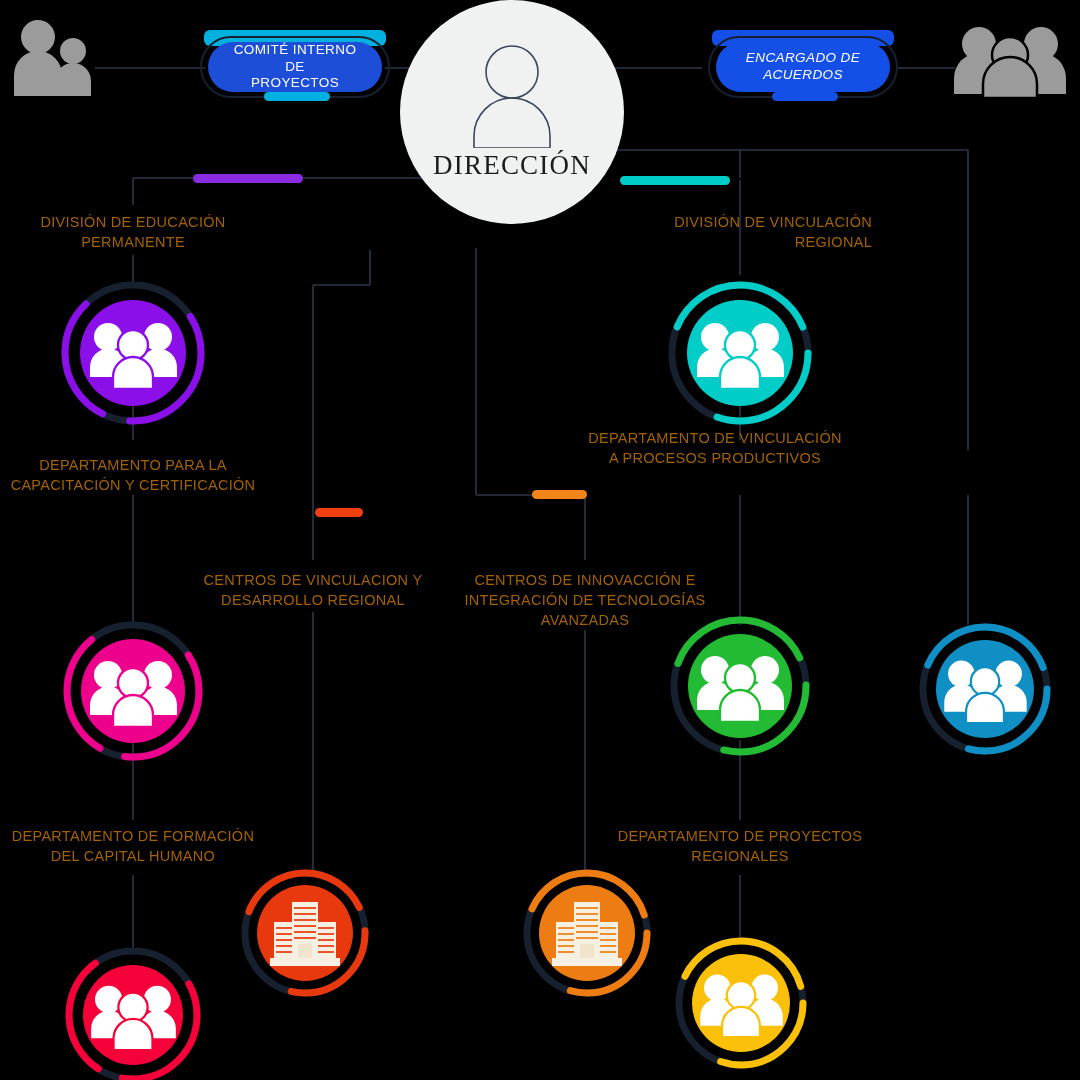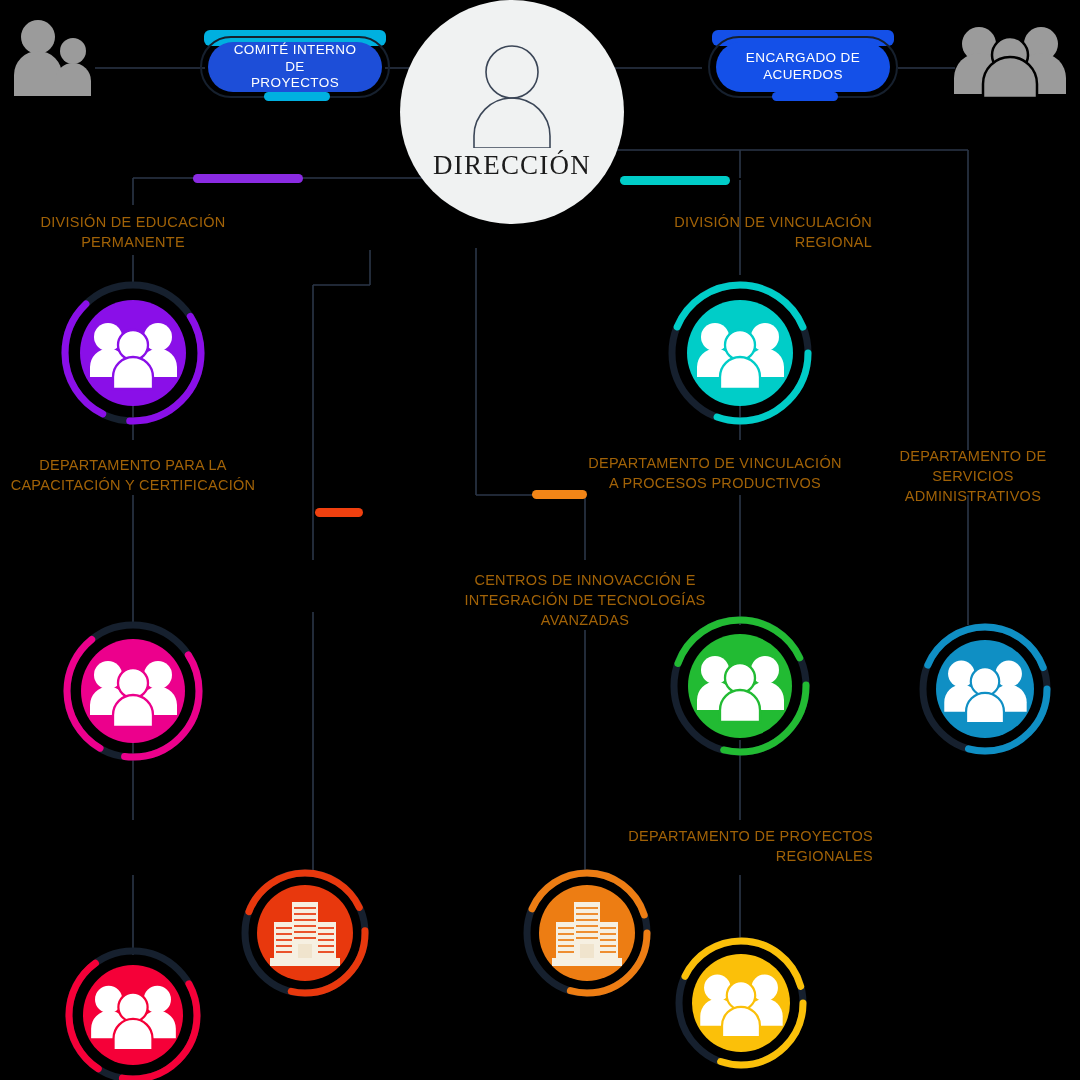--- a/index.html
+++ b/index.html
@@ -174,21 +174,21 @@
   </div>
 
   <div class="pill-wrap" style="left:200px; top:30px; width:190px; height:72px;">
     <div class="pill-accent-top" style="left:4px; top:0px; width:182px; height:16px; background:#00b0e0;"></div>
     <div class="pill-outline" style="left:0px; top:6px; width:190px; height:62px;"></div>
     <div class="pill" style="left:8px; top:12px; width:174px; height:50px; background:#1d4ed8; white-space:pre-line;">COMITÉ INTERNO DE
 PROYECTOS</div>
     <div class="pill-accent-bottom" style="left:64px; top:62px; width:66px; height:9px; background:#00b0e0;"></div>
   </div>
 
-  <div class="pill-wrap" style="left:708px; top:30px; width:190px; height:72px;">
+  <div class="pill-wrap" style="left:708px; top:30px; width:190px; height:72px;font-style:italic;">
     <div class="pill-accent-top" style="left:4px; top:0px; width:182px; height:16px; background:#1450e8;"></div>
     <div class="pill-outline" style="left:0px; top:6px; width:190px; height:62px;"></div>
     <div class="pill" style="left:8px; top:12px; width:174px; height:50px; background:#1450e8; white-space:pre-line;">ENCARGADO DE
 ACUERDOS</div>
     <div class="pill-accent-bottom" style="left:64px; top:62px; width:66px; height:9px; background:#1450e8;"></div>
   </div>
 
   <div id="direction-node">
     <svg width="96" height="104" viewBox="0 0 96 104">
       <circle cx="48" cy="28" r="26" fill="none" stroke="#3b4657" stroke-width="1.6"></circle>
@@ -401,28 +401,30 @@
 
   <div class="lbl" style="left:0px; top:212px; width:266px;">DIVISIÓN DE EDUCACIÓN
 PERMANENTE</div>
 
   <div class="lbl" style="left:608px; top:212px; width:264px;text-align:right;">DIVISIÓN DE VINCULACIÓN
 REGIONAL</div>
 
   <div class="lbl" style="left:0px; top:446px; width:266px;margin-top:9px;">DEPARTAMENTO PARA LA
 CAPACITACIÓN Y CERTIFICACIÓN</div>
 
-  <div class="lbl" style="left:570px; top:453px; width:290px;">DEPARTAMENTO DE VINCULACIÓN
+  <div class="lbl" style="left:570px; top:428px; width:290px;">DEPARTAMENTO DE VINCULACIÓN
 A PROCESOS PRODUCTIVOS</div>
 
-  <div class="lbl" style="left:866px; top:446px; width:214px;">DEPARTAMENTO DE
-SERVICIOS ADMINISTRATIVOS</div>
-
+
+  <div class="lbl" style="left:185px; top:570px; width:256px;">CENTROS DE VINCULACION Y
+DESARROLLO REGIONAL</div>
 
   <div class="lbl" style="left:452px; top:570px; width:266px;">CENTROS DE INNOVACCIÓN E
 INTEGRACIÓN DE TECNOLOGÍAS
 AVANZADAS</div>
 
-
-  <div class="lbl" style="left:607px; top:826px; width:266px;text-align:right;">DEPARTAMENTO DE PROYECTOS
+  <div class="lbl" style="left:0px; top:826px; width:266px;">DEPARTAMENTO DE FORMACIÓN
+DEL CAPITAL HUMANO</div>
+
+  <div class="lbl" style="left:607px; top:826px; width:266px;">DEPARTAMENTO DE PROYECTOS
 REGIONALES</div>
 
 </div>
 
 </body></html>

